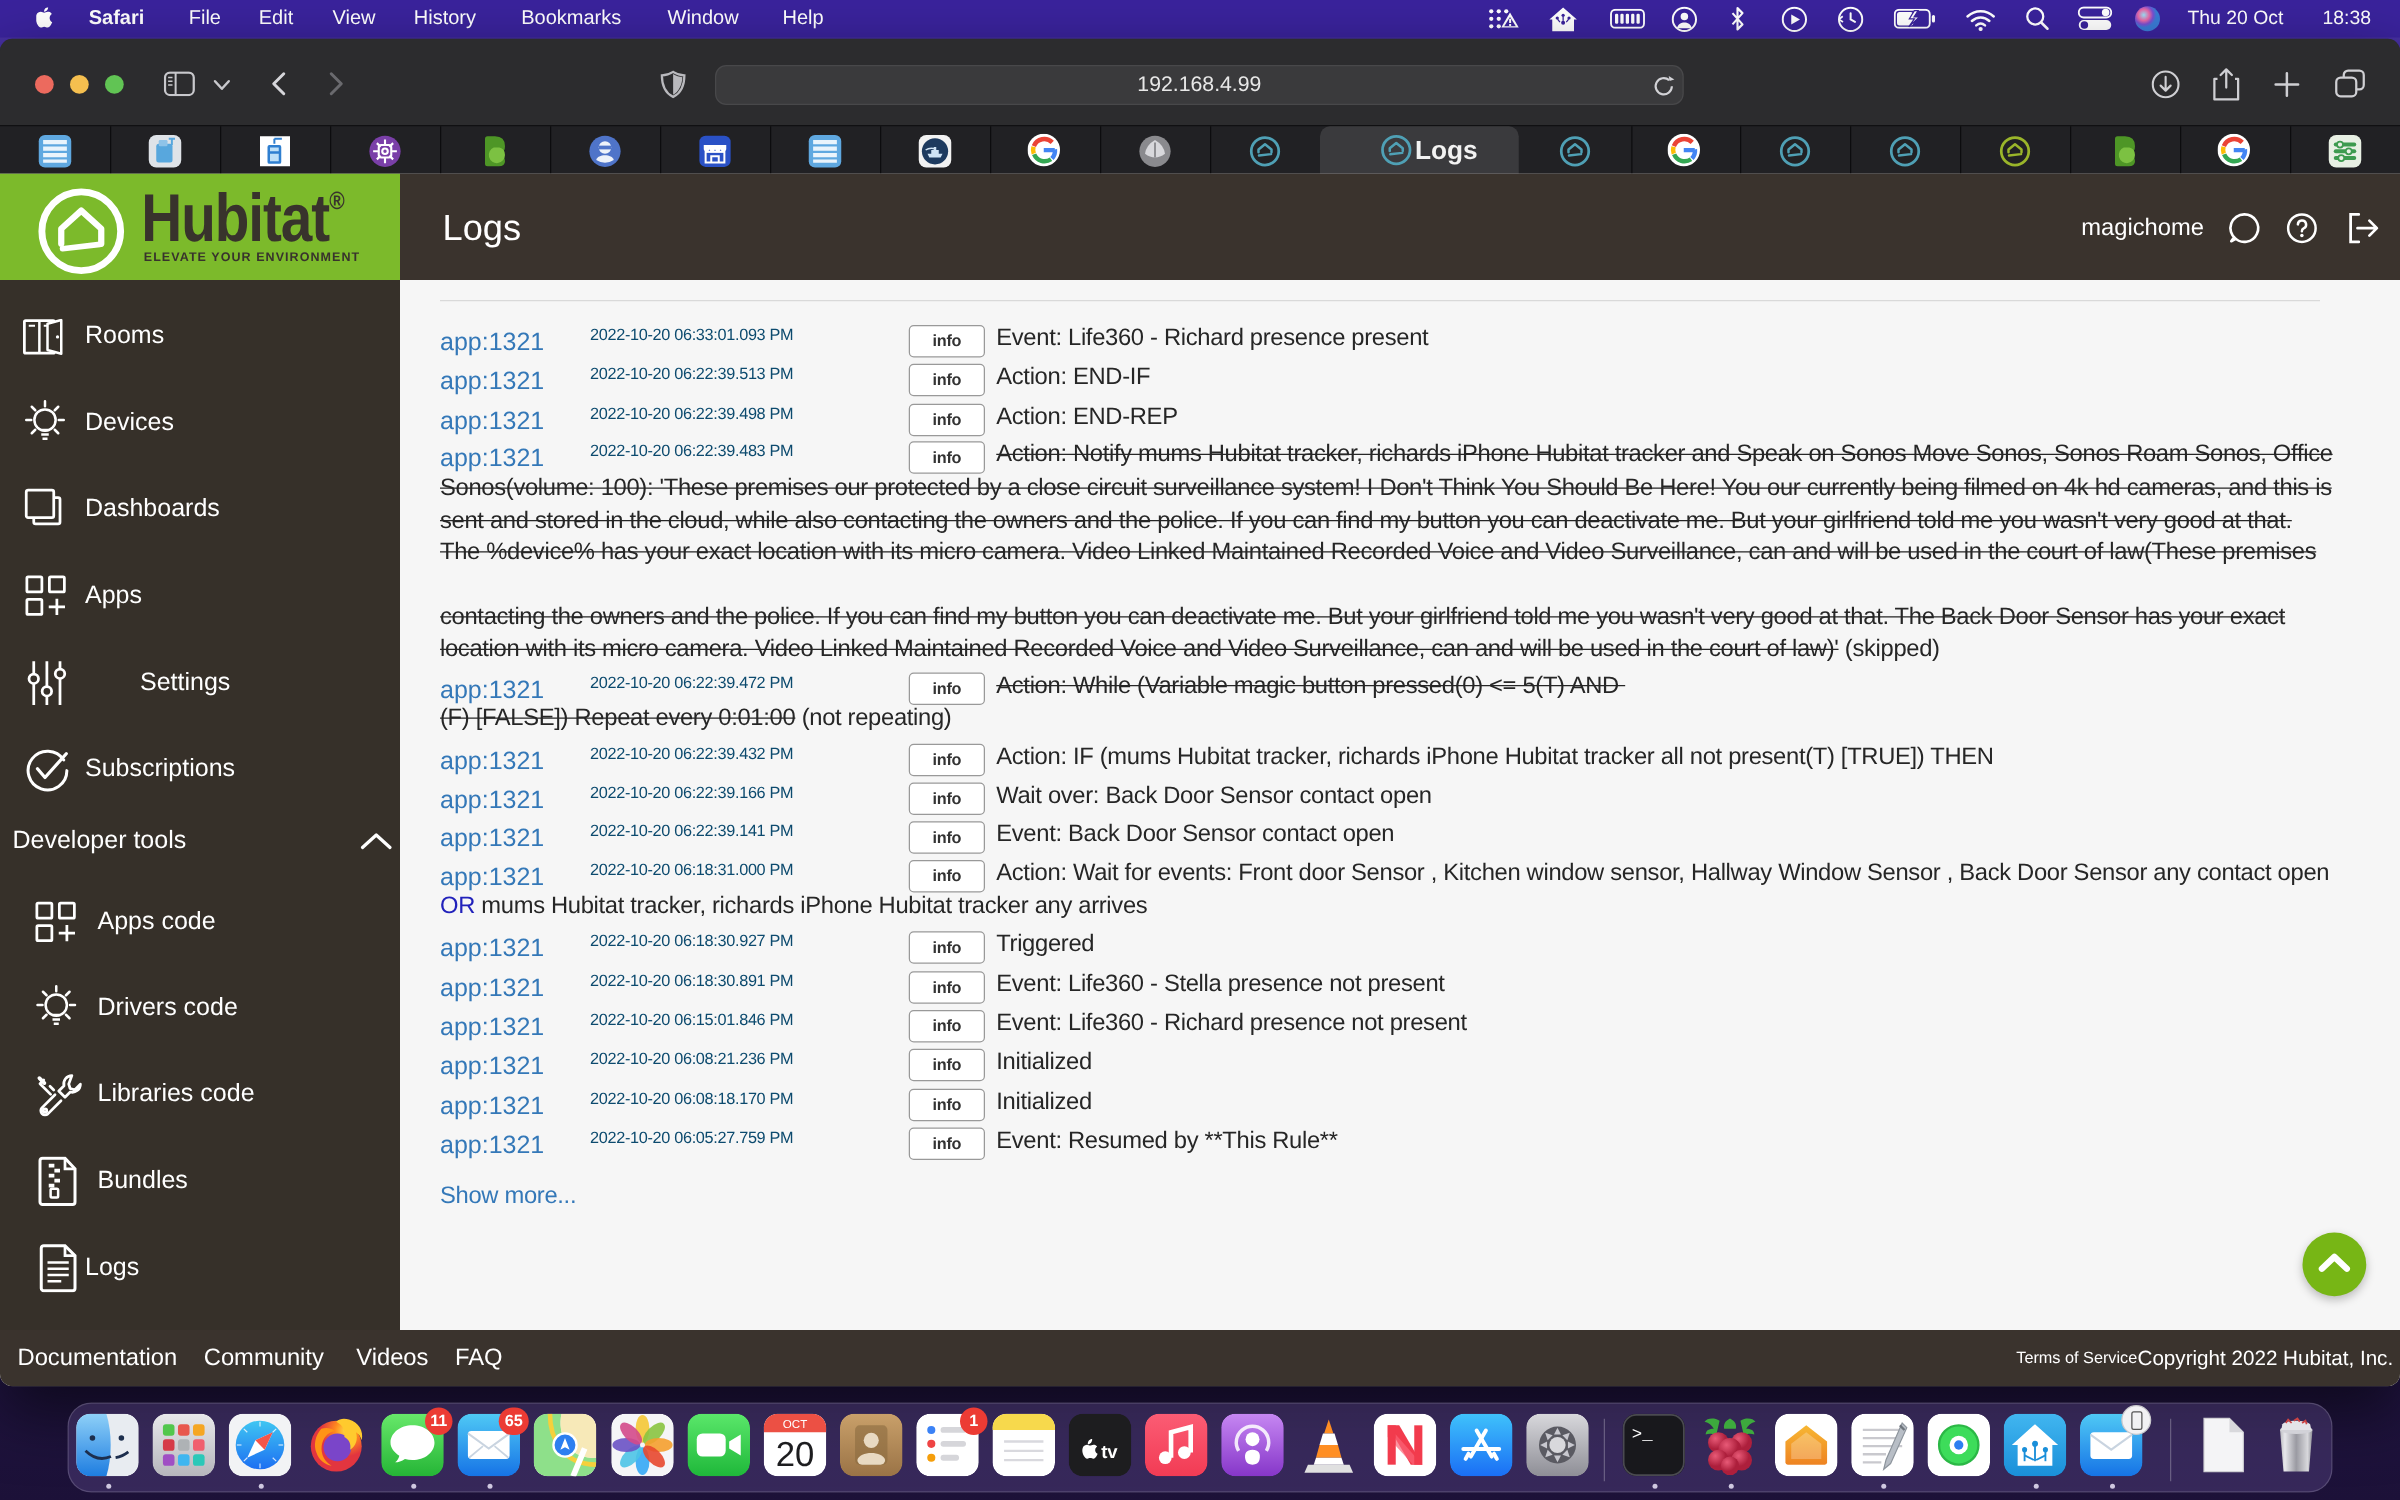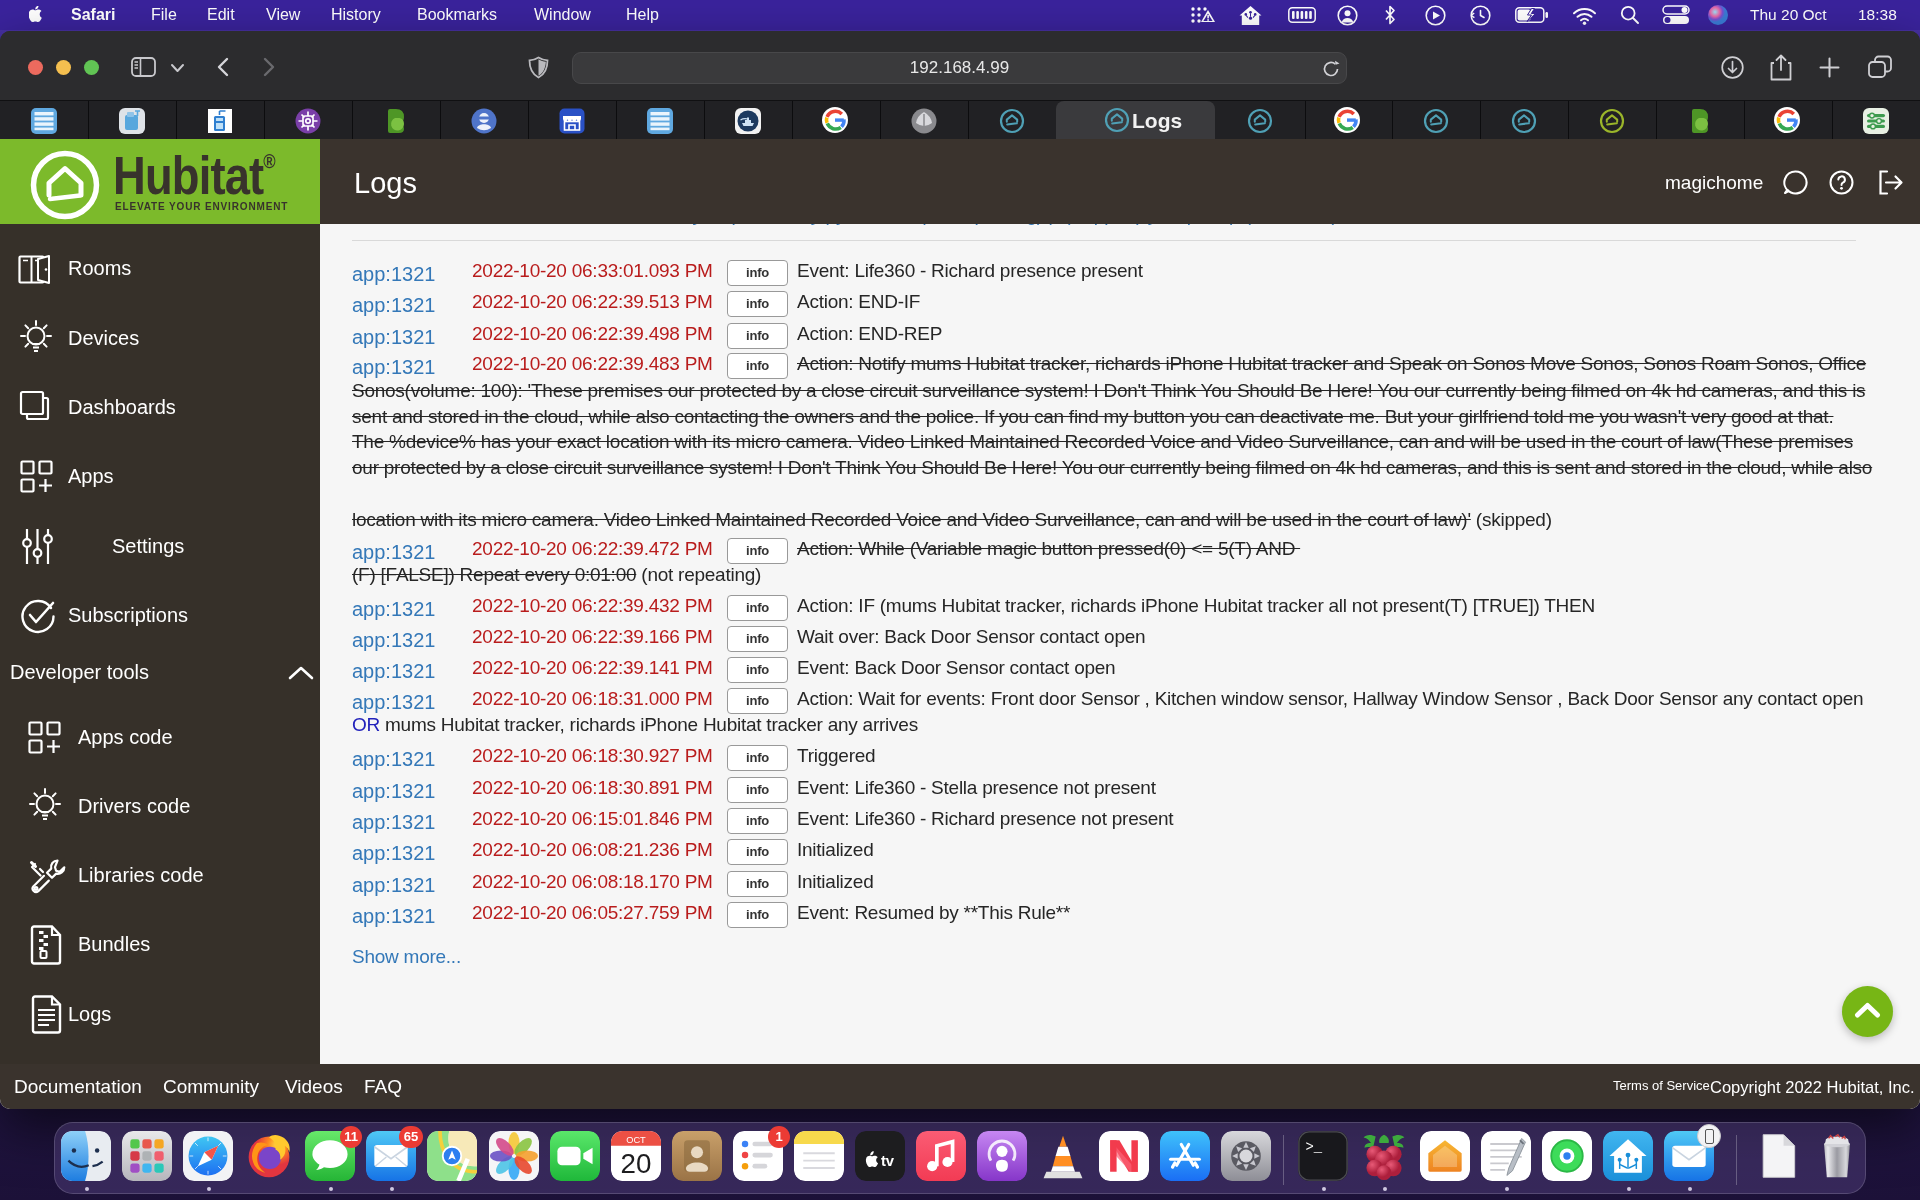--- a/index.html
+++ b/index.html
@@ -32,21 +32,21 @@
 #greenblock { position:absolute; left:0; top:0; width:320px; height:85px; background:#7cba2b; }
 #hheader { position:absolute; left:320px; top:0; width:1600px; height:85px; background:#3a332d; }
 #sidebar { position:absolute; left:0; top:85px; width:320px; height:840px; background:#363029; }
 .side-item { position:absolute; left:0; width:320px; color:#fff; font-size:20px; }
 #hfooter { position:absolute; left:0; top:925px; width:1920px; height:45px; background:#3a332d; color:#fff; font-size:19px; }
 
 
 #content { position:absolute; left:320px; top:85px; width:1600px; height:840px; }
 .row { position:absolute; left:32px; height:26px; font-size:19px; color:#262626; white-space:nowrap; letter-spacing:-0.25px; }
 .applink { color:#3478b8; font-size:20px; letter-spacing:0; }
-.ts { color:#b91c1c; font-size:19px; }
+.ts { color:#0c4a6e; font-size:13px; }
 .infobtn { display:inline-block; width:61px; height:26px; border:1px solid #999; border-radius:4px; background:#fff; color:#333; font-size:13px; font-weight:bold; text-align:center; line-height:24px; vertical-align:middle; }
 .strike { text-decoration:line-through; }
 .msg { font-size:19px; }
 
 
 #dock { position:absolute; left:54px; top:1122px; width:1812px; height:72px; background:rgba(95,75,140,.40); border:1px solid rgba(255,255,255,.16); border-radius:19px; }
 .dicon { position:absolute; top:8px; width:50px; height:50px; border-radius:11px; margin-left:1px; }
 .ddot { position:absolute; top:64px; width:4px; height:4px; border-radius:50%; background:#cfc8e0; }
 </style>
 </head>
@@ -511,21 +511,21 @@
         </div>
       <div class="row" style="top:129px;">
           <span class="abs applink" style="left:0;top:3px;">app:1321</span>
           <span class="abs ts" style="left:120px;">2022-10-20 06:22:39.483 PM</span>
           <span class="abs infobtn" style="left:375px;">info</span>
           <span class="abs msg strike" style="left:445px;">Action: Notify mums Hubitat tracker, richards iPhone Hubitat tracker and Speak on Sonos Move Sonos, Sonos Roam Sonos, Office</span>
         </div>
       <div class="row strike" style="top:155.8px;">Sonos(volume: 100): 'These premises our protected by a close circuit surveillance system! I Don't Think You Should Be Here! You our currently being filmed on 4k hd cameras, and this is</div>
       <div class="row strike" style="top:181.6px;">sent and stored in the cloud, while also contacting the owners and the police. If you can find my button you can deactivate me. But your girlfriend told me you wasn't very good at that.</div>
       <div class="row strike" style="top:207.4px;">The %device% has your exact location with its micro camera. Video Linked Maintained Recorded Voice and Video Surveillance, can and will be used in the court of law(These premises</div>
-      <div class="row strike" style="top:233.2px;">our protected by a close circuit surveillance system! I Don't Think You Should Be Here! You our currently being filmed on 4k hd cameras, and this is sent and stored in the cloud, while also</div>
+      <div class="row strike" style="top:259px;">contacting the owners and the police. If you can find my button you can deactivate me. But your girlfriend told me you wasn't very good at that. The Back Door Sensor has your exact</div>
       <div class="row" style="top:284.8px;"><span class="strike">location with its micro camera. Video Linked Maintained Recorded Voice and Video Surveillance, can and will be used in the court of law)'</span> (skipped)</div>
       <div class="row" style="top:314px;">
           <span class="abs applink" style="left:0;top:3px;">app:1321</span>
           <span class="abs ts" style="left:120px;">2022-10-20 06:22:39.472 PM</span>
           <span class="abs infobtn" style="left:375px;">info</span>
           <span class="abs msg strike" style="left:445px;">Action: While (Variable magic button pressed(0) &lt;= 5(T) AND&nbsp;</span>
         </div>
       <div class="row" style="top:340px;"><span class="strike">(F) [FALSE]) Repeat every 0:01:00</span> (not repeating)</div>
       <div class="row" style="top:370.5px;">
           <span class="abs applink" style="left:0;top:3px;">app:1321</span>

